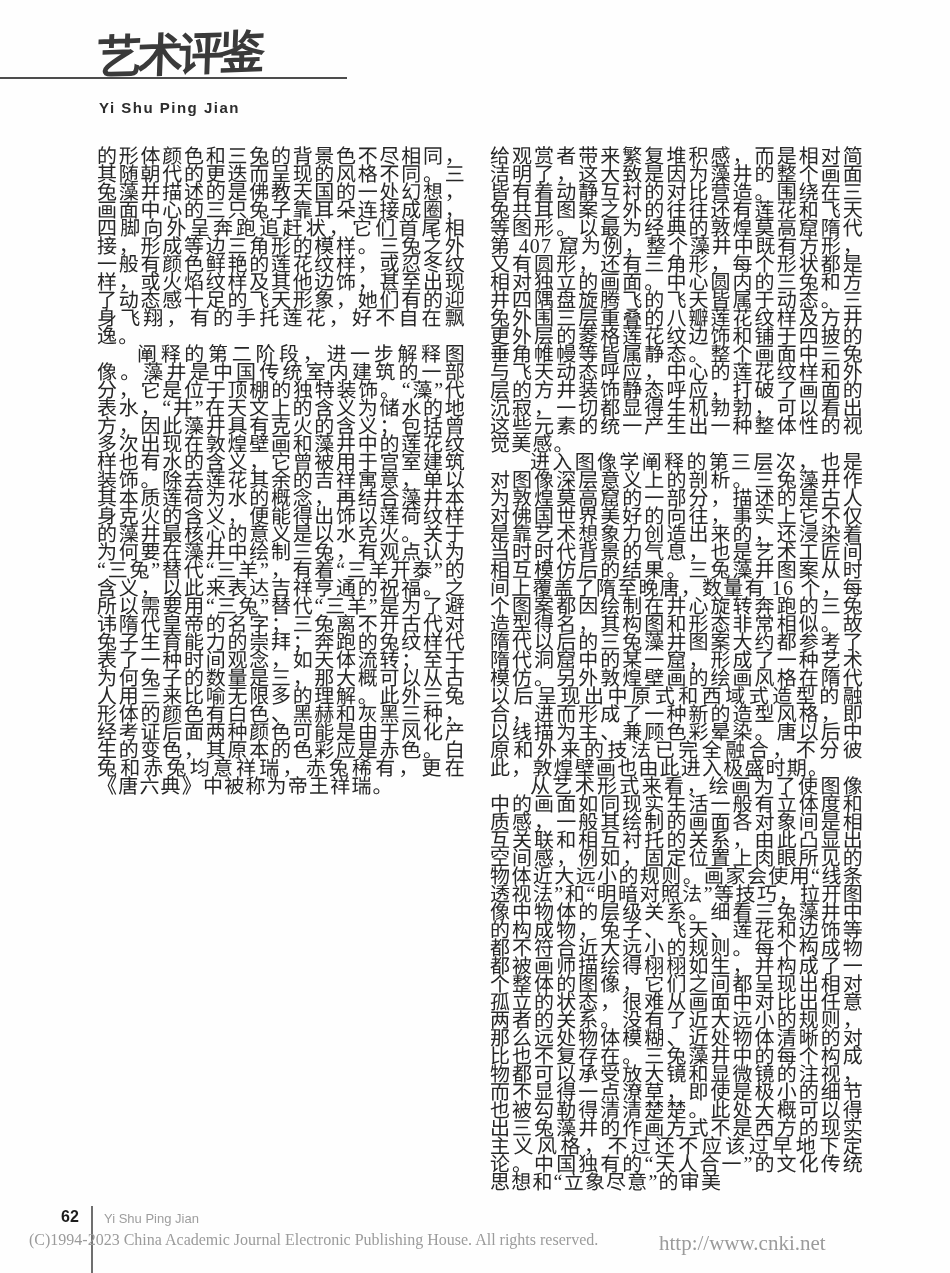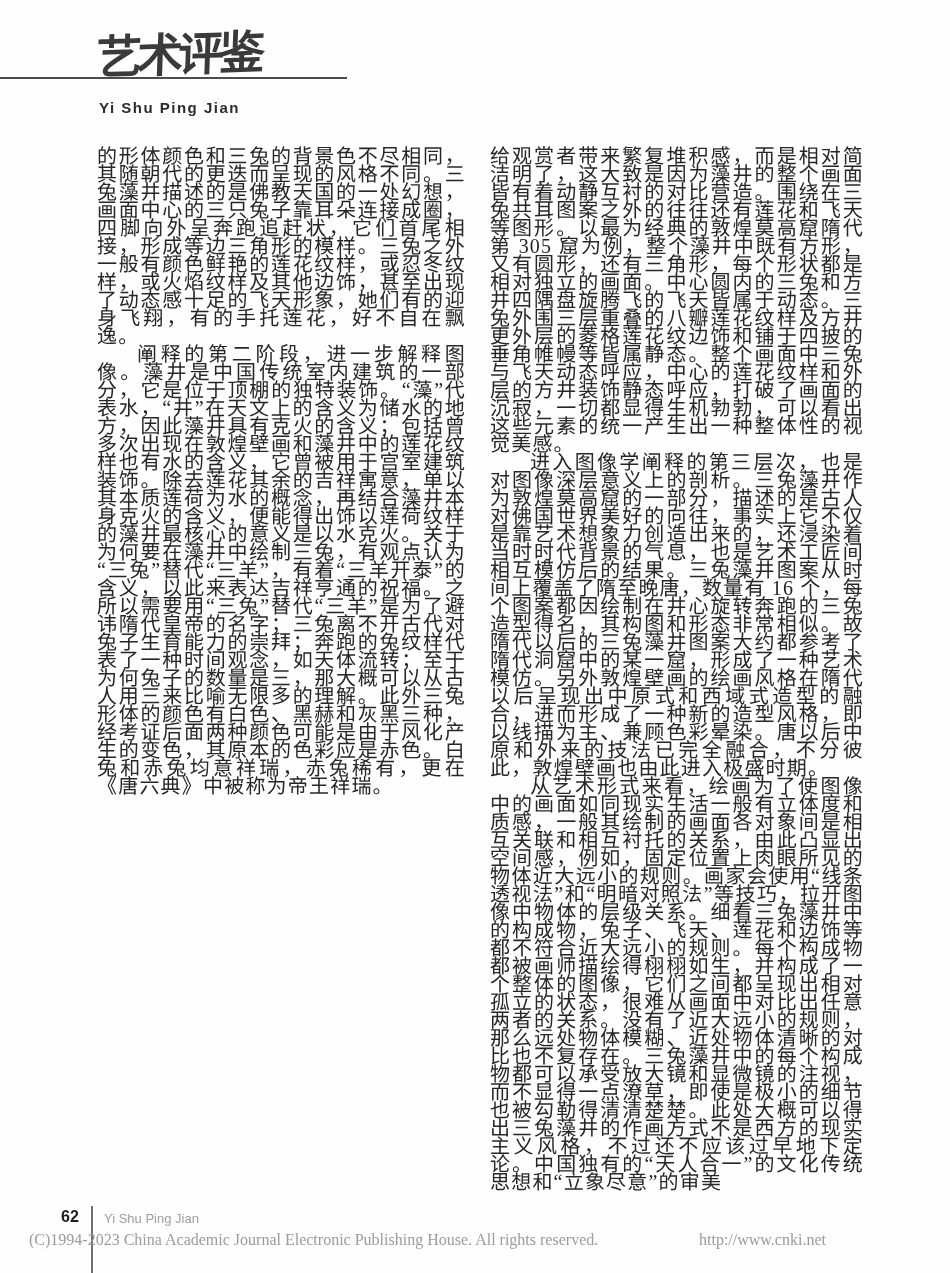--- a/index.html
+++ b/index.html
@@ -89,44 +89,43 @@
     position: absolute;
     left: 29px; top: 1231px;
     font-size: 16px;
     color: #9b9b9b;
     font-family: "Liberation Serif", "DejaVu Serif", serif;
     white-space: nowrap;
   }
   .footer-url {
     position: absolute;
     left: 659px; top: 1231px;
-    font-size: 16px;
+    font-size: 21px;
     color: #9b9b9b;
     font-family: "Liberation Serif", "DejaVu Serif", serif;
     white-space: nowrap;
     text-decoration: none;
-    margin-left: 40px;
   }
 </style>
 </head>
 <body>
 
 <div class="page">
 
   <div class="header-line"></div>
   <div class="logo-cn">艺术评鉴</div>
   <div class="logo-pinyin">Yi Shu Ping Jian</div>
 
   <div class="col col-left">
     <p class="p-flush">的形体颜色和三兔的背景色不尽相同，其随朝代的更迭而呈现的风格不同。三兔藻井描述的是佛教天国的一处幻想，画面中心的三只兔子靠耳朵连接成圈，四脚向外呈奔跑追赶状，它们首尾相接，形成等边三角形的模样。三兔之外一般有颜色鲜艳的莲花纹样，或忍冬纹样，或火焰纹样及其他边饰，甚至出现了动态感十足的飞天形象，她们有的迎身飞翔，有的手托莲花，好不自在飘逸。</p>
     <p class="p-indent">阐释的第二阶段，进一步解释图像。藻井是中国传统室内建筑的一部分，它是位于顶棚的独特装饰。“藻”代表水，“井”在天文上的含义为储水的地方，因此藻井具有克火的含义；包括曾多次出现在敦煌壁画和藻井中的莲花纹样也有水的含义，它曾被用于宫室建筑装饰。除去莲花其余的吉祥寓意，单以其本质莲荷为水的概念，再结合藻井本身克火的含义，便能得出饰以莲荷纹样的藻井最核心的意义是以水克火。关于为何要在藻井中绘制三兔，有观点认为“三兔”替代“三羊”，有着“三羊开泰”的含义，以此来表达吉祥亨通的祝福。之所以需要用“三兔”替代“三羊”是为了避讳隋代皇帝的名字；三兔离不开古代对兔子生育能力的崇拜；奔跑的兔纹样代表了一种时间观念，如天体流转；至于为何兔子的数量是三，那大概可以从古人用三来比喻无限多的理解。此外三兔形体的颜色有白色、黑赫和灰黑三种，经考证后面两种颜色可能是由于风化产生的变色，其原本的色彩应是赤色。白兔和赤兔均意祥瑞，赤兔稀有，更在《唐六典》中被称为帝王祥瑞。</p>
   </div>
 
   <div class="col col-right">
-    <p class="p-flush">给观赏者带来繁复堆积感，而是相对简洁明了，这大致是因为藻井的整个画面皆有着动静互衬的对比营造。围绕在三兔共耳图案之外的往往还有莲花和飞天等图形。以最为经典的敦煌莫高窟隋代第 305 窟为例，整个藻井中既有方形，又有圆形，还有三角形，每个形状都是相对独立的画面。中心圆内的三兔和方井四隅盘旋腾飞的飞天皆属于动态。三兔外围三层重叠的八瓣莲花纹样及方井更外层的菱格莲花纹边饰和铺于四披的垂角帷幔等皆属静态。整个画面中三兔与飞天动态呼应，中心的莲花纹样和外层的方井装饰静态呼应，打破了画面的沉寂，一切都显得生机勃勃，可以看出这些元素的统一产生出一种整体性的视觉美感。</p>
+    <p class="p-flush">给观赏者带来繁复堆积感，而是相对简洁明了，这大致是因为藻井的整个画面皆有着动静互衬的对比营造。围绕在三兔共耳图案之外的往往还有莲花和飞天等图形。以最为经典的敦煌莫高窟隋代第 407 窟为例，整个藻井中既有方形，又有圆形，还有三角形，每个形状都是相对独立的画面。中心圆内的三兔和方井四隅盘旋腾飞的飞天皆属于动态。三兔外围三层重叠的八瓣莲花纹样及方井更外层的菱格莲花纹边饰和铺于四披的垂角帷幔等皆属静态。整个画面中三兔与飞天动态呼应，中心的莲花纹样和外层的方井装饰静态呼应，打破了画面的沉寂，一切都显得生机勃勃，可以看出这些元素的统一产生出一种整体性的视觉美感。</p>
     <p class="p-indent">进入图像学阐释的第三层次，也是对图像深层意义上的剖析。三兔藻井作为敦煌莫高窟的一部分，描述的是古人对佛国世界美好的向往，事实上它不仅是靠艺术想象力创造出来的，还浸染着当时时代背景的气息，也是艺术工匠间相互模仿后的结果。三兔藻井图案从时间上覆盖了隋至晚唐，数量有 16 个，每个图案都因绘制在井心旋转奔跑的三兔造型得名，其构图和形态非常相似。故隋代以后的三兔藻井图案大约都参考了隋代洞窟中的某一窟，形成了一种艺术模仿。另外敦煌壁画的绘画风格在隋代以后呈现出中原式和西域式造型的融合，进而形成了一种新的造型风格，即以线描为主、兼顾色彩晕染。唐以后中原和外来的技法已完全融合，不分彼此，敦煌壁画也由此进入极盛时期。</p>
     <p class="p-indent">从艺术形式来看，绘画为了使图像中的画面如同现实生活一般有立体度和质感，一般其绘制的画面各对象间是相互关联和相互衬托的关系，由此凸显出空间感，例如，固定位置上肉眼所见的物体近大远小的规则。画家会使用“线条透视法”和“明暗对照法”等技巧，拉开图像中物体的层级关系。细看三兔藻井中的构成物，兔子、飞天、莲花和边饰等都不符合近大远小的规则。每个构成物都被画师描绘得栩栩如生，并构成了一个整体的图像，它们之间都呈现出相对孤立的状态，很难从画面中对比出任意两者的关系。没有了近大远小的规则，那么远处物体模糊、近处物体清晰的对比也不复存在。三兔藻井中的每个构成物都可以承受放大镜和显微镜的注视，而不显得一点潦草，即使是极小的细节也被勾勒得清清楚楚。此处大概可以得出三兔藻井的作画方式不是西方的现实主义风格，不过还不应该过早地下定论。中国独有的“天人合一”的文化传统思想和“立象尽意”的审美</p>
   </div>
 
   <div class="footer-vline"></div>
   <div class="page-number">62</div>
   <div class="journal-name-footer">Yi Shu Ping Jian</div>
   <div class="copyright">(C)1994-2023 China Academic Journal Electronic Publishing House. All rights reserved.</div>
   <a class="footer-url" href="#">http://www.cnki.net</a>
 

